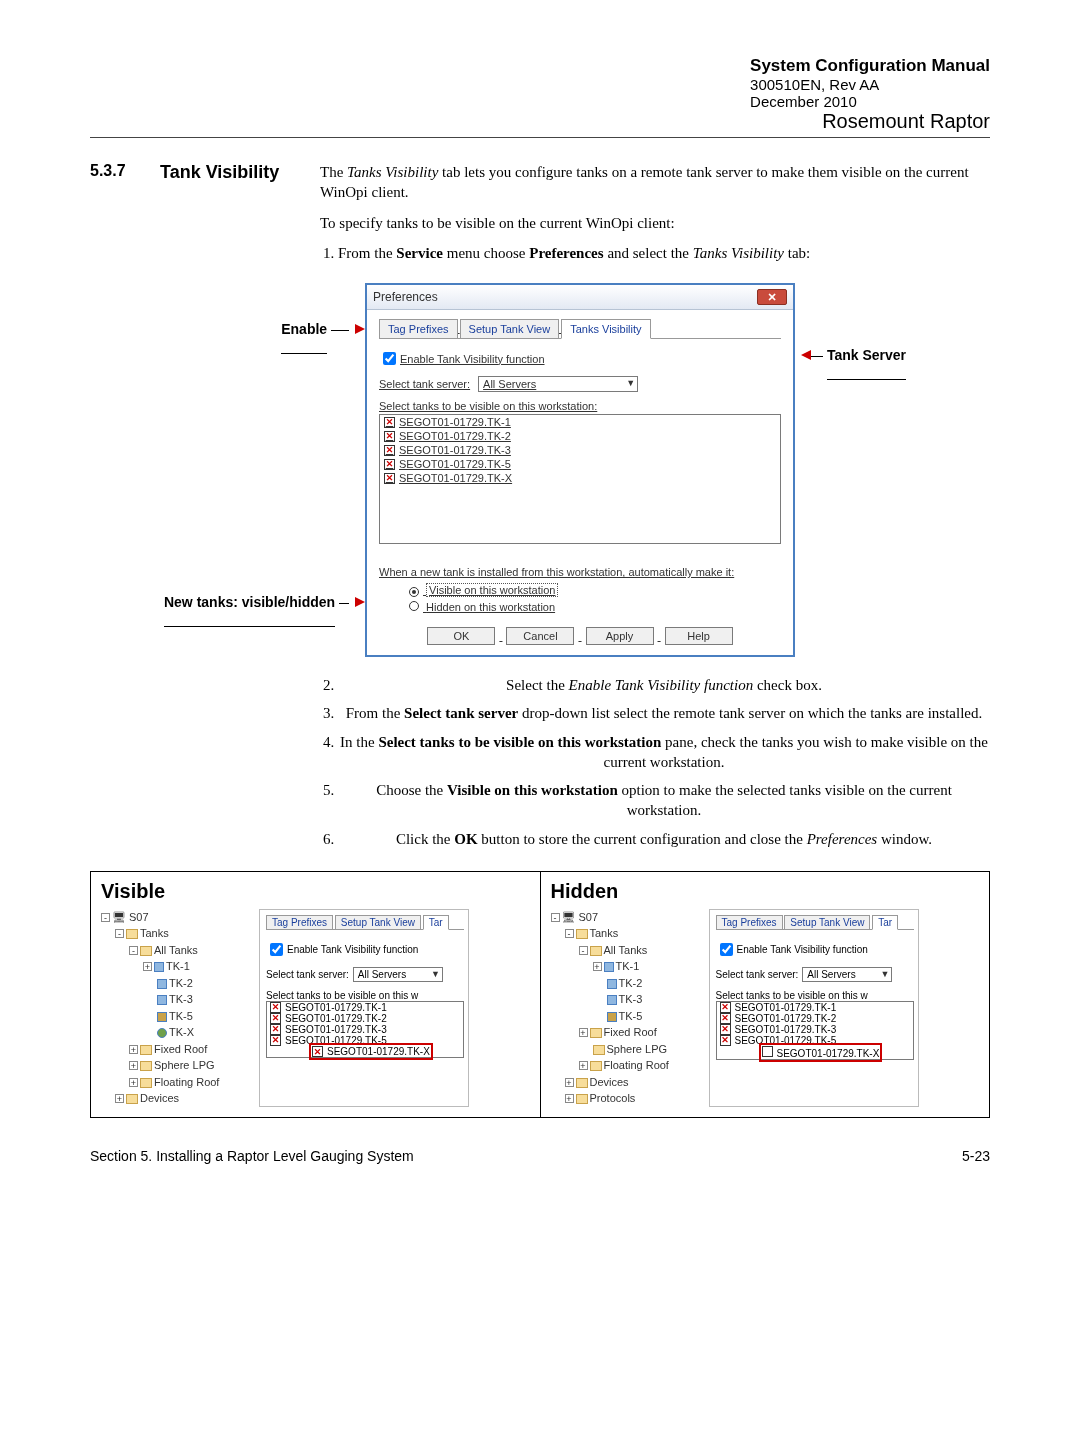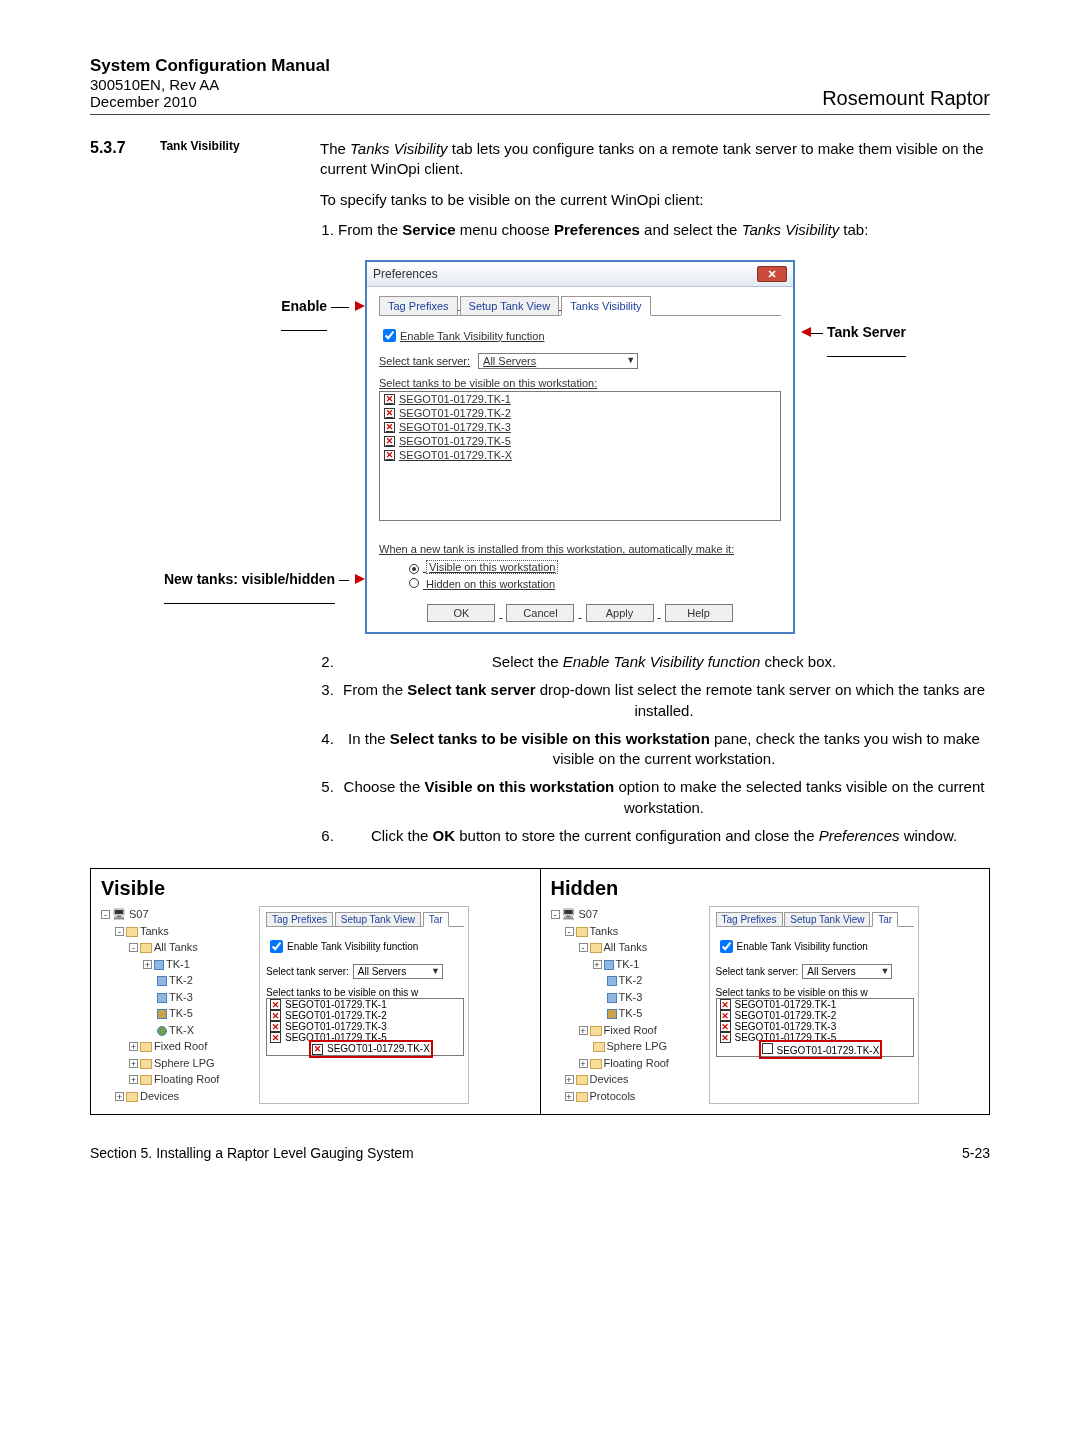--- a/index.html
+++ b/index.html
@@ -1,25 +1,25 @@
 <!DOCTYPE html>
 <html><head>
 <meta charset="utf-8">
 <style>
   * { box-sizing: border-box; }
   body { margin: 0; background: #fff; font-family: Arial, Helvetica, sans-serif; color: #000; }
   .page { width: 1080px; margin: 0 auto; padding: 56px 90px 40px 90px; position: relative; }
-  .hdr { display: flex; justify-content: space-between; align-items: flex-end; border-bottom: 1px solid #444; padding-bottom: 4px; }
+  .hdr { display: flex; justify-content: space-between; align-items: flex-end; border-bottom: 1px solid #444; padding-bottom: 4px; flex-direction: column; }
   .hdr-left { font-size: 15px; }
   .hdr-left .ttl { font-weight: bold; font-size: 17px; }
   .hdr-right { font-size: 20px; }
   .body-row { display: flex; margin-top: 24px; }
   .sec-no { width: 70px; font-weight: bold; font-size: 16px; }
-  .sec-ttl { width: 160px; font-weight: bold; font-size: 12px; }
-  .sec-txt { flex: 1; font-size: 15px; line-height: 1.35; }
+  .sec-ttl { width: 160px; font-weight: bold; font-size: 18px; }
+  .sec-txt { flex: 1; font-size: 15px; line-height: 1.35; font-family: Liberation Serif, serif; }
   .sec-txt p { margin: 0 0 10px 0; }
   .sec-txt ol { margin: 4px 0 10px 18px; padding: 0; }
   .sec-txt li { margin-bottom: 8px; }
   em.it { font-style: italic; }
   b { font-weight: bold; }
   .fig-wrap { margin: 10px 0 14px 0; position: relative; }
   .fig-inner { display: flex; align-items: flex-start; justify-content: center; }
   .callouts-l { width: 230px; text-align: right; font-weight: bold; font-size: 14px; position: relative; }
   .callouts-r { width: 150px; text-align: left; font-weight: bold; font-size: 14px; position: relative; }
   .call-l1 { margin-top: 38px; }

